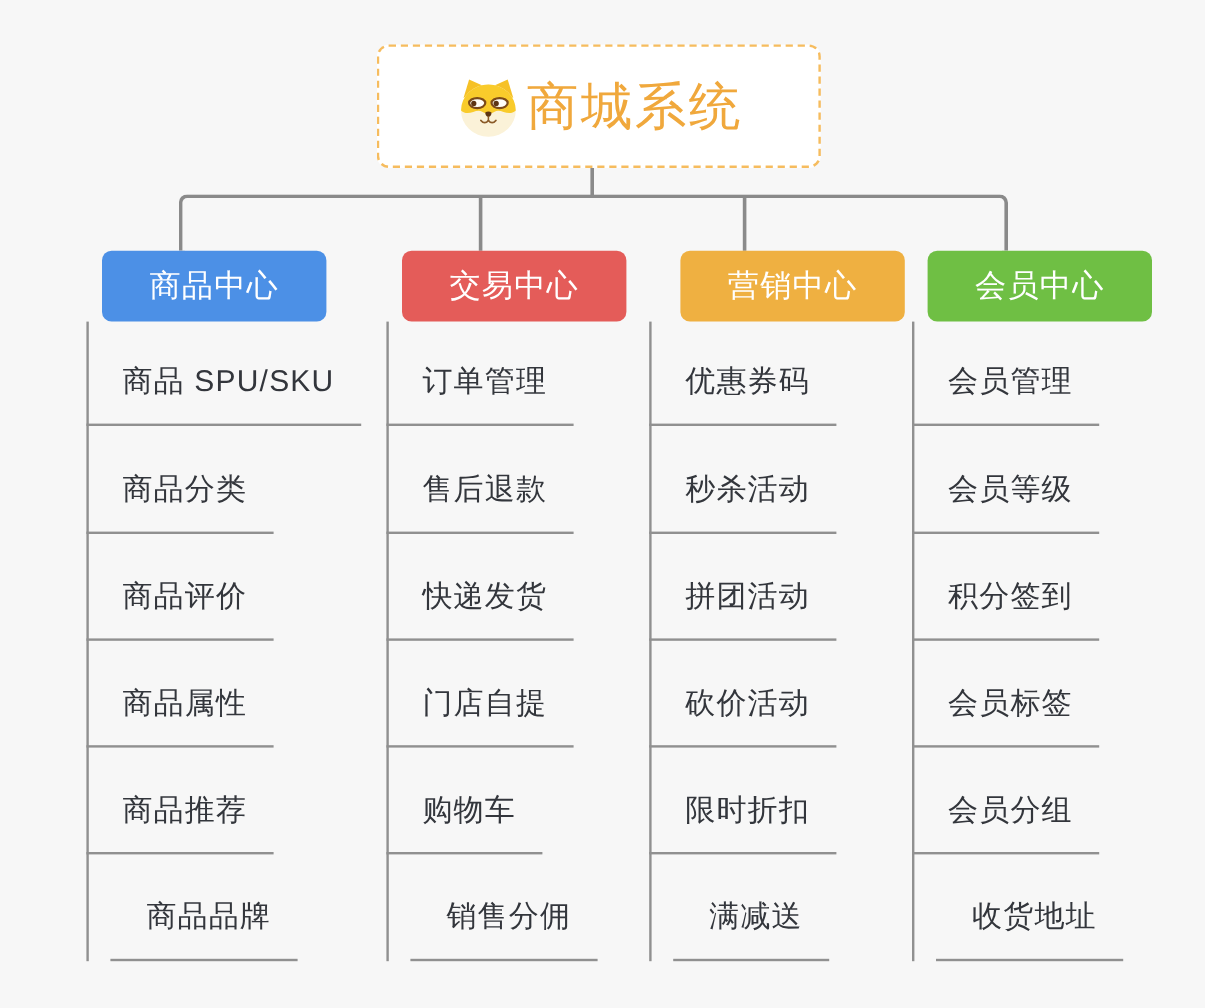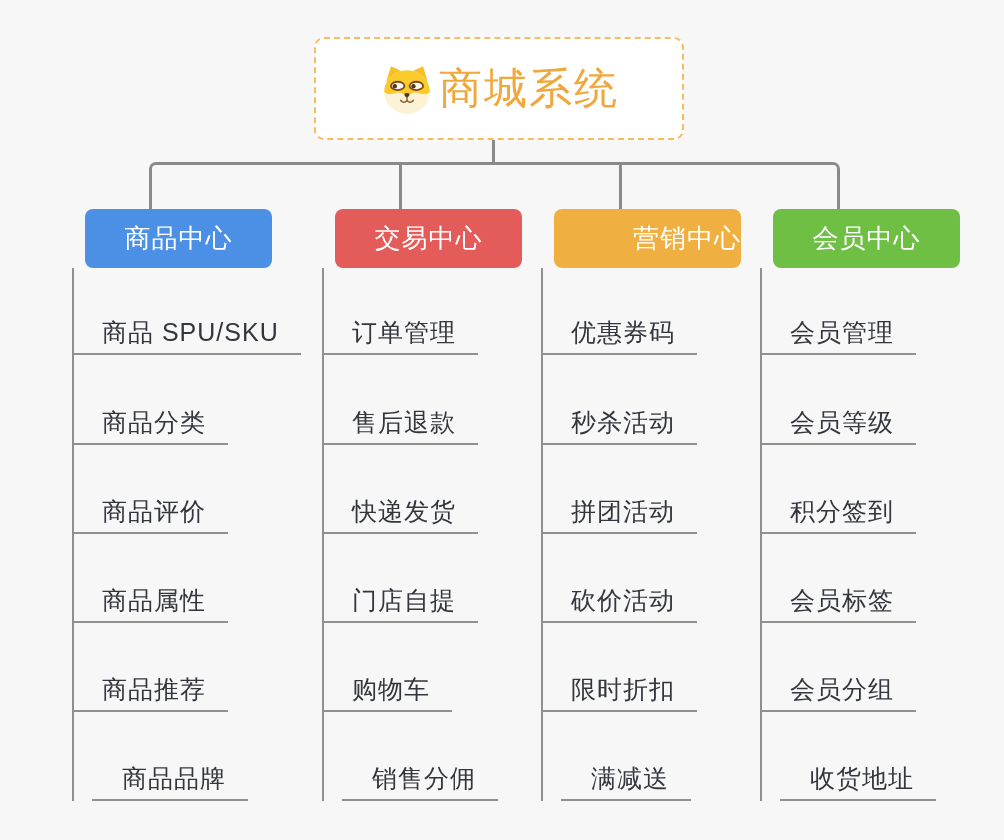--- a/index.html
+++ b/index.html
@@ -59,36 +59,36 @@
   .branch{
     position:absolute;top:209px;width:187px;height:59px;
     border-radius:8px;
     display:flex;align-items:center;justify-content:center;margin-left:28px;
   }
   .branch-label{
     color:#FFFFFF;font-size:26px;letter-spacing:1px;white-space:nowrap;
   }
   .branch-0{left:57px;}
   .branch-1{left:307px;}
-  .branch-2{left:526px;justify-content:flex-end;}
+  .branch-2{left:539px;}
   .branch-3{left:745px;}
 
   
   .vline{
     position:absolute;top:268px;width:2px;height:533px;
     background:var(--leaf-line-color);
   }
   .vline-0{left:72px;}
   .vline-1{left:322px;}
   .vline-2{left:541px;}
   .vline-3{left:760px;}
 
   .leaf{
     position:absolute;height:46px;width:max-content;
-    padding:0 22px 4px 30px;
+    padding:0 22px 19px 30px;
     border-bottom:2px solid var(--leaf-line-color);
     display:flex;align-items:flex-end;
     font-size:25px;letter-spacing:1px;
     color:var(--leaf-text-color);
     white-space:nowrap;
   }
   .col-0{left:72px;}
   .col-1{left:322px;}
   .col-2{left:541px;}
   .col-3{left:760px;}

